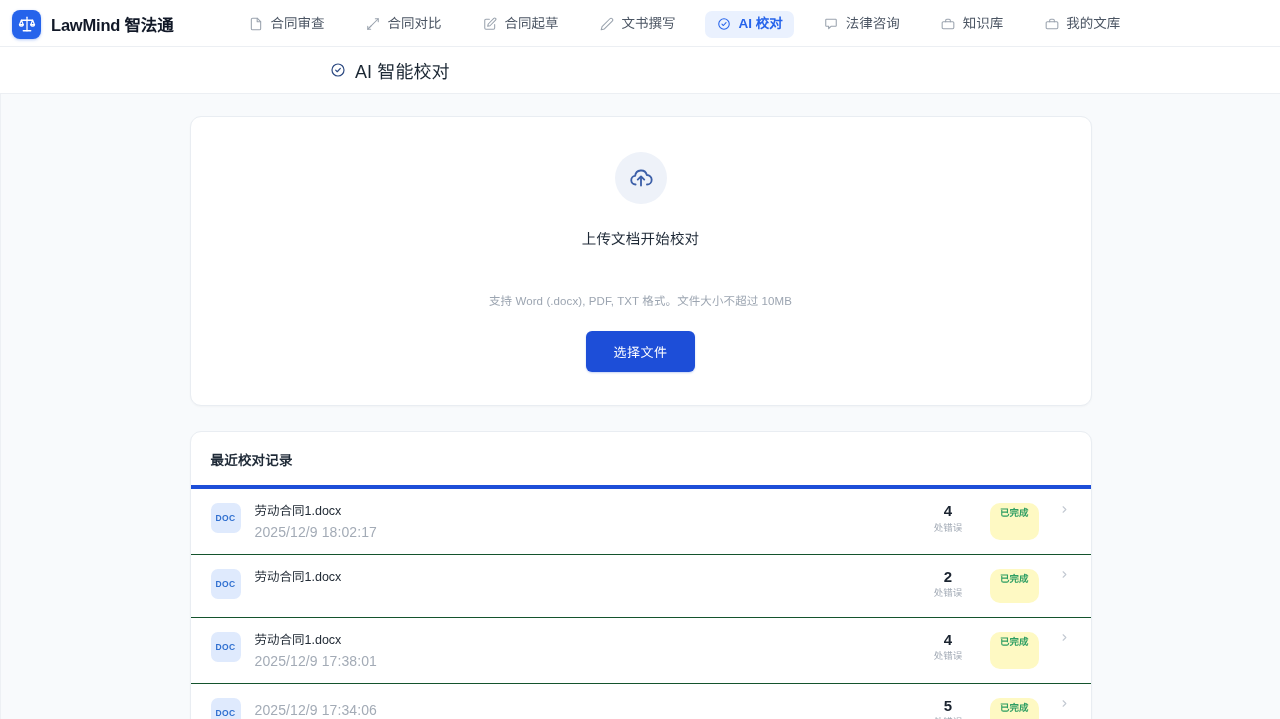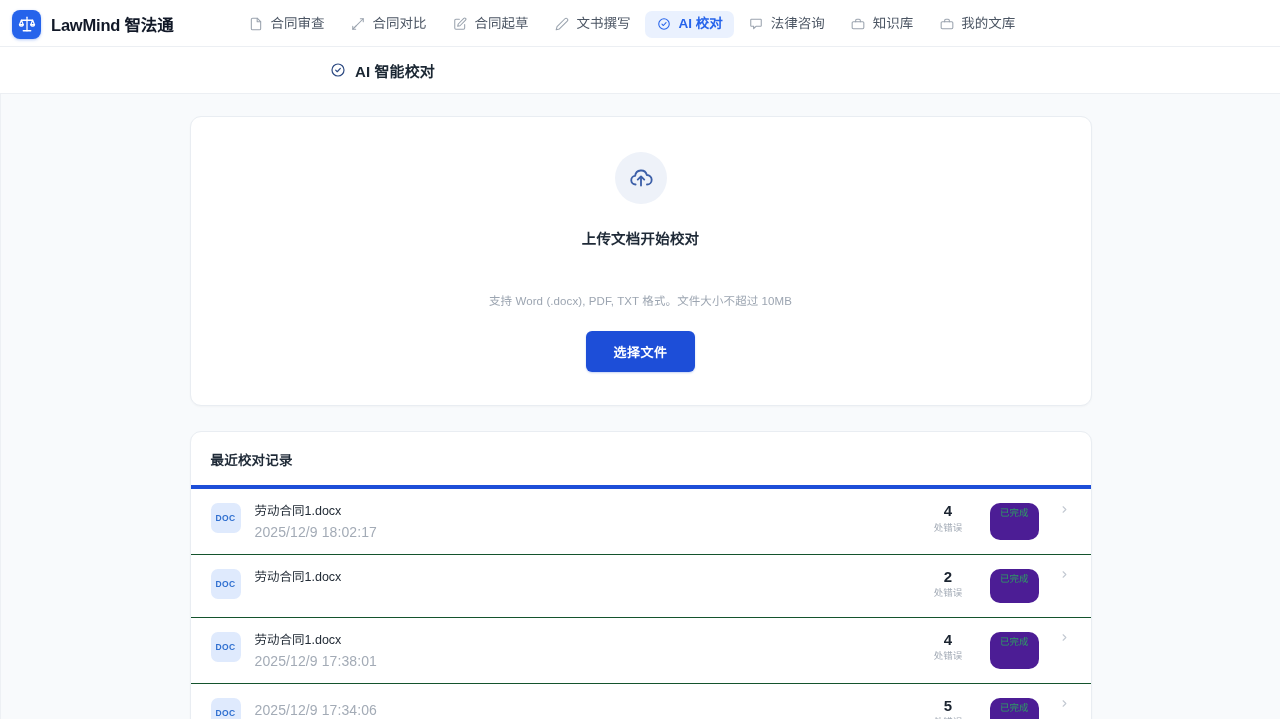--- a/index.html
+++ b/index.html
@@ -52,21 +52,21 @@
     font-size: 16.5px;
     font-weight: 700;
     letter-spacing: -0.2px;
     color: #111827;
     white-space: nowrap;
   }
 
   .nav-items {
     display: flex;
     align-items: center;
-    gap: 4px;
+    gap: 19px;
     margin-left: 46px;
   }
 
   .nav-item {
     display: flex;
     align-items: center;
     gap: 7px;
     padding: 6px 11px;
     border-radius: 7px;
     font-size: 13.5px;
@@ -109,22 +109,22 @@
     width: 17px;
     height: 17px;
     color: #2d4a82;
     display: inline-flex;
     align-items: center;
     justify-content: center;
     margin-right: 9px;
   }
   .titlebar .t-ico svg { display: block; }
   .page-title {
-    font-size: 15px;
-    font-weight: 700;
+    font-size: 18px;
+    font-weight: 400;
     color: #1b2733;
     letter-spacing: 0.1px;
   }
 
   
   .canvas {
     position: relative;
     height: 625px;
     background: #f8fafc;
     border-left: 1px solid #edf0f4;
@@ -155,40 +155,40 @@
     margin: 0 auto 23px;
     display: flex;
     align-items: center;
     justify-content: center;
     color: #3c5fa8;
   }
   .upload-circle svg { display: block; }
 
   .upload-title {
     font-size: 14.5px;
-    font-weight: 700;
+    font-weight: 400;
     color: #1f2a37;
     margin-bottom: 3px;
     letter-spacing: 0.2px;
   }
 
   .upload-hint {
     font-size: 11.5px;
     color: #9ca5b1;
     margin-bottom: 23px;
     letter-spacing: 0.1px;
     margin-top: 44px;
   }
 
   .choose-btn {
     display: inline-block;
     background: #1d4ed8;
     color: #ffffff;
     font-size: 13px;
-    font-weight: 700;
+    font-weight: 400;
     border: none;
     border-radius: 6px;
     padding: 11px 27px;
     cursor: pointer;
     font-family: inherit;
     letter-spacing: 0.5px;
     box-shadow: 0 1px 2px rgba(29,78,216,0.25);
   }
 
   
@@ -262,28 +262,29 @@
     color: #1b2430;
     line-height: 1.1;
   }
   .rec-count-label {
     font-size: 9.5px;
     color: #a3abb6;
   }
 
   .status-badge {
     flex: 0 0 auto;
-    background: #4c1d95;
+    background: #fef9c3;
     color: #2e9e63;
     font-size: 9.5px;
     border-radius: 10px;
     padding: 4px 10px;
     line-height: 1.2;
     white-space: nowrap;
     margin-right: 20px;
+    font-weight: bold;
   }
 
   .chev {
     flex: 0 0 auto;
     color: #c3c9d2;
     width: 12px;
     height: 12px;
     display: inline-flex;
     align-items: center;
     justify-content: center;

